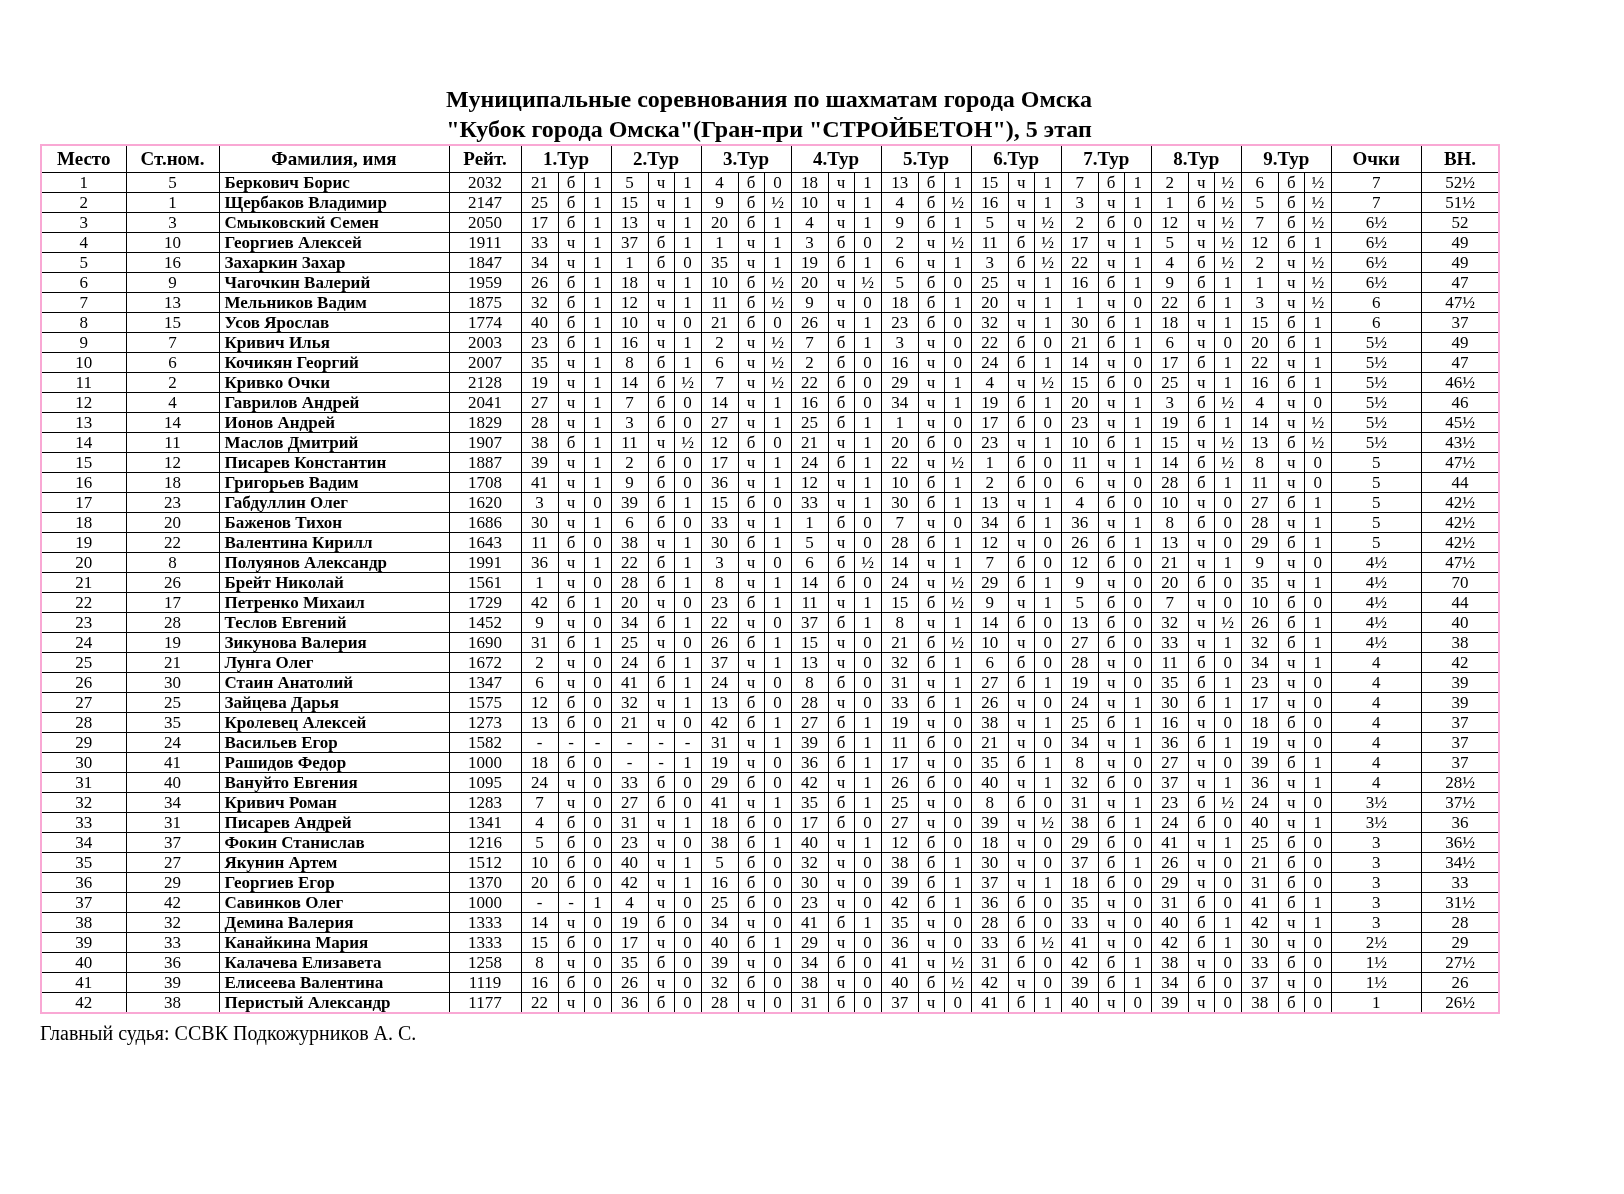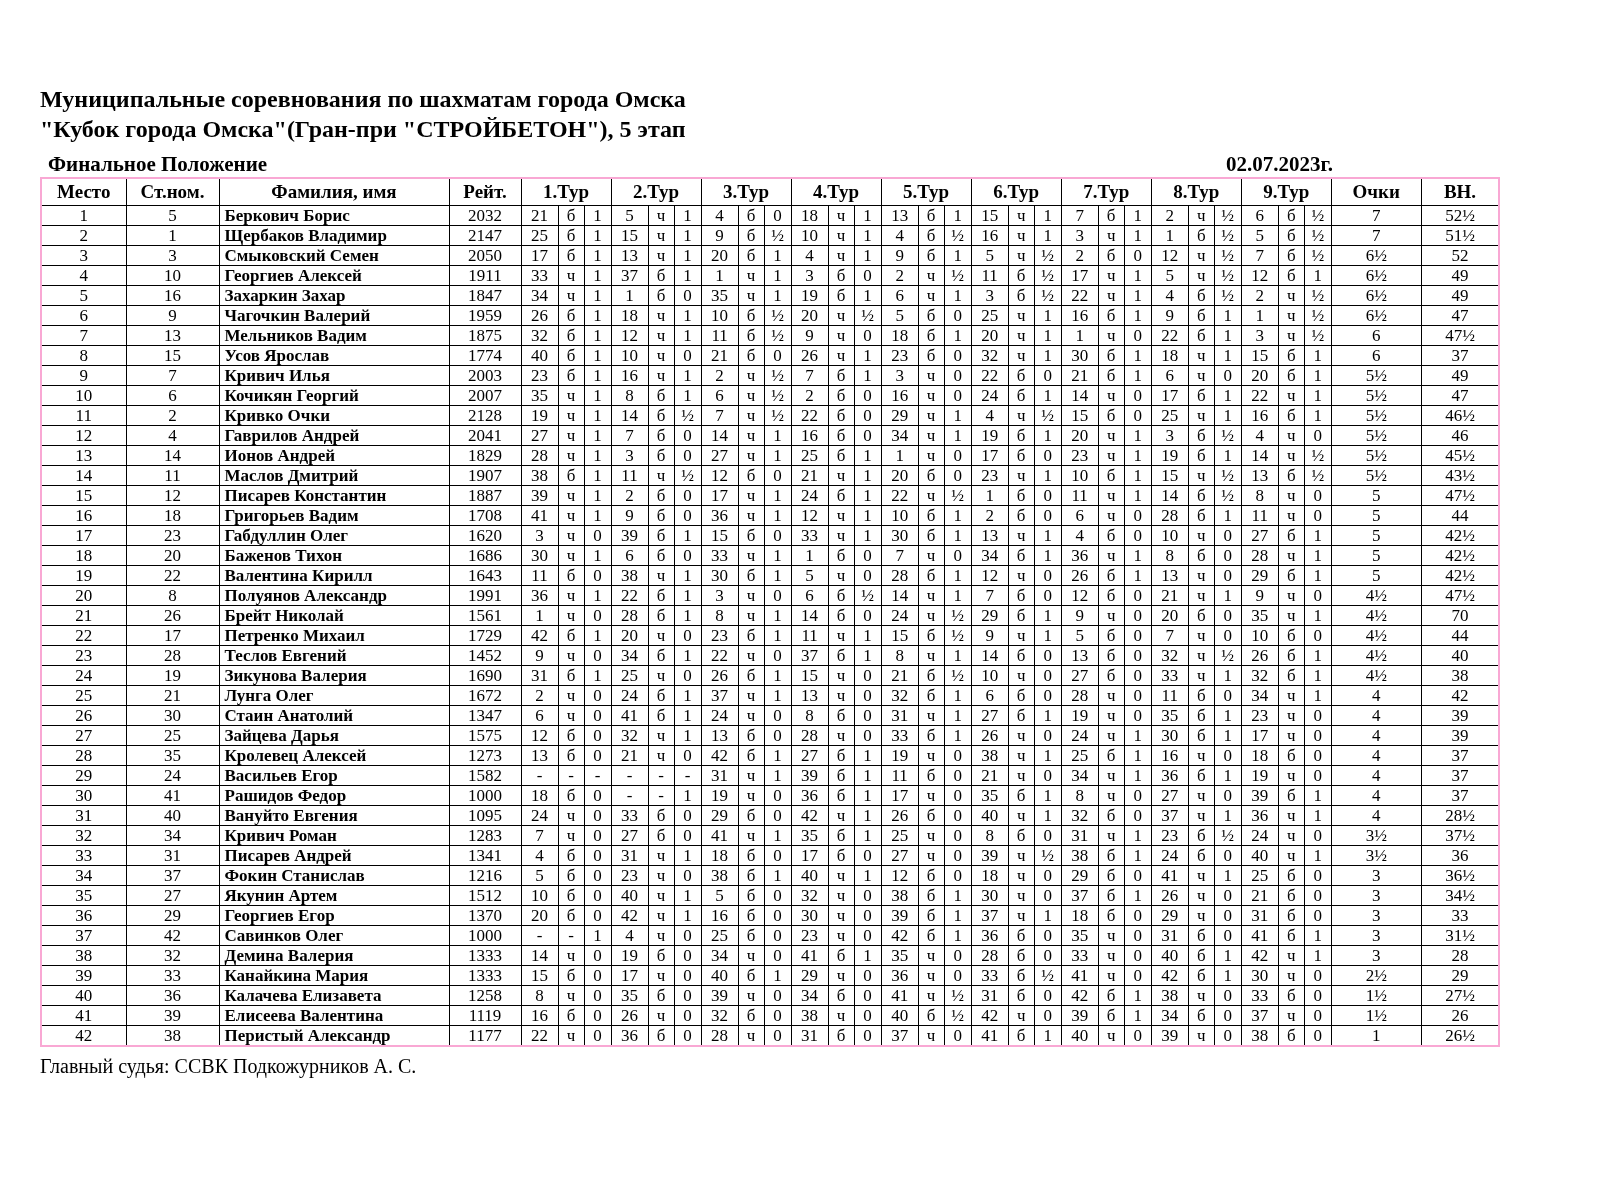--- a/index.html
+++ b/index.html
@@ -2,45 +2,41 @@
 <html><head>
 <meta charset="utf-8">
 <style>
   html, body { margin:0; padding:0; background:#fff; }
   body {
     width:1624px; height:1194px;
     font-family:"Liberation Serif","DejaVu Serif",serif;
     color:#000;
   }
   .page { padding:84px 0 0 40px; width:1458px; }
-  .title { font-weight:bold; font-size:24px; line-height:30px; white-space:nowrap; }
+  .title { text-align:center; font-weight:bold; font-size:24px; line-height:30px; white-space:nowrap; }
   .subheader { display:flex; justify-content:space-between; align-items:flex-end; margin-top:8px; }
   .section-label { font-weight:bold; font-size:21px; padding-left:8px; }
   .report-date { font-weight:bold; font-size:21px; padding-right:165px; }
   table.standings { border-collapse:collapse; table-layout:fixed; width:1458px; border:2px solid #f9a8d4; }
   .standings th, .standings td {
     border:1px solid #000; text-align:center; vertical-align:middle;
     overflow:hidden; white-space:nowrap;
   }
   .standings th { font-size:19px; font-weight:bold; height:26px; padding:0; }
   .standings td { font-size:17px; height:19px; padding:0 1px; line-height:1; }
   .standings td.name { text-align:left; padding-left:5px;font-weight:bold; }
   .footer { width:1458px; box-sizing:border-box; padding-right:152px; margin-top:8px; font-size:20px; }
 </style>
 </head>
 <body>
 
 <div class="page">
   <div class="title">Муниципальные соревнования по шахматам города Омска</div>
   <div class="title">"Кубок города Омска"(Гран-при "СТРОЙБЕТОН"), 5 этап</div>
 
-  <div class="subheader">
-    <span class="section-label">Финальное Положение</span>
-    <span class="report-date">02.07.2023г.</span>
-  </div>
 
   <table class="standings">
     <colgroup>
         <col style="width: 85px;">
         <col style="width: 93px;">
         <col style="width: 230px;">
         <col style="width: 72px;">
         <col style="width: 37px;">
         <col style="width: 26px;">
         <col style="width: 27px;">

